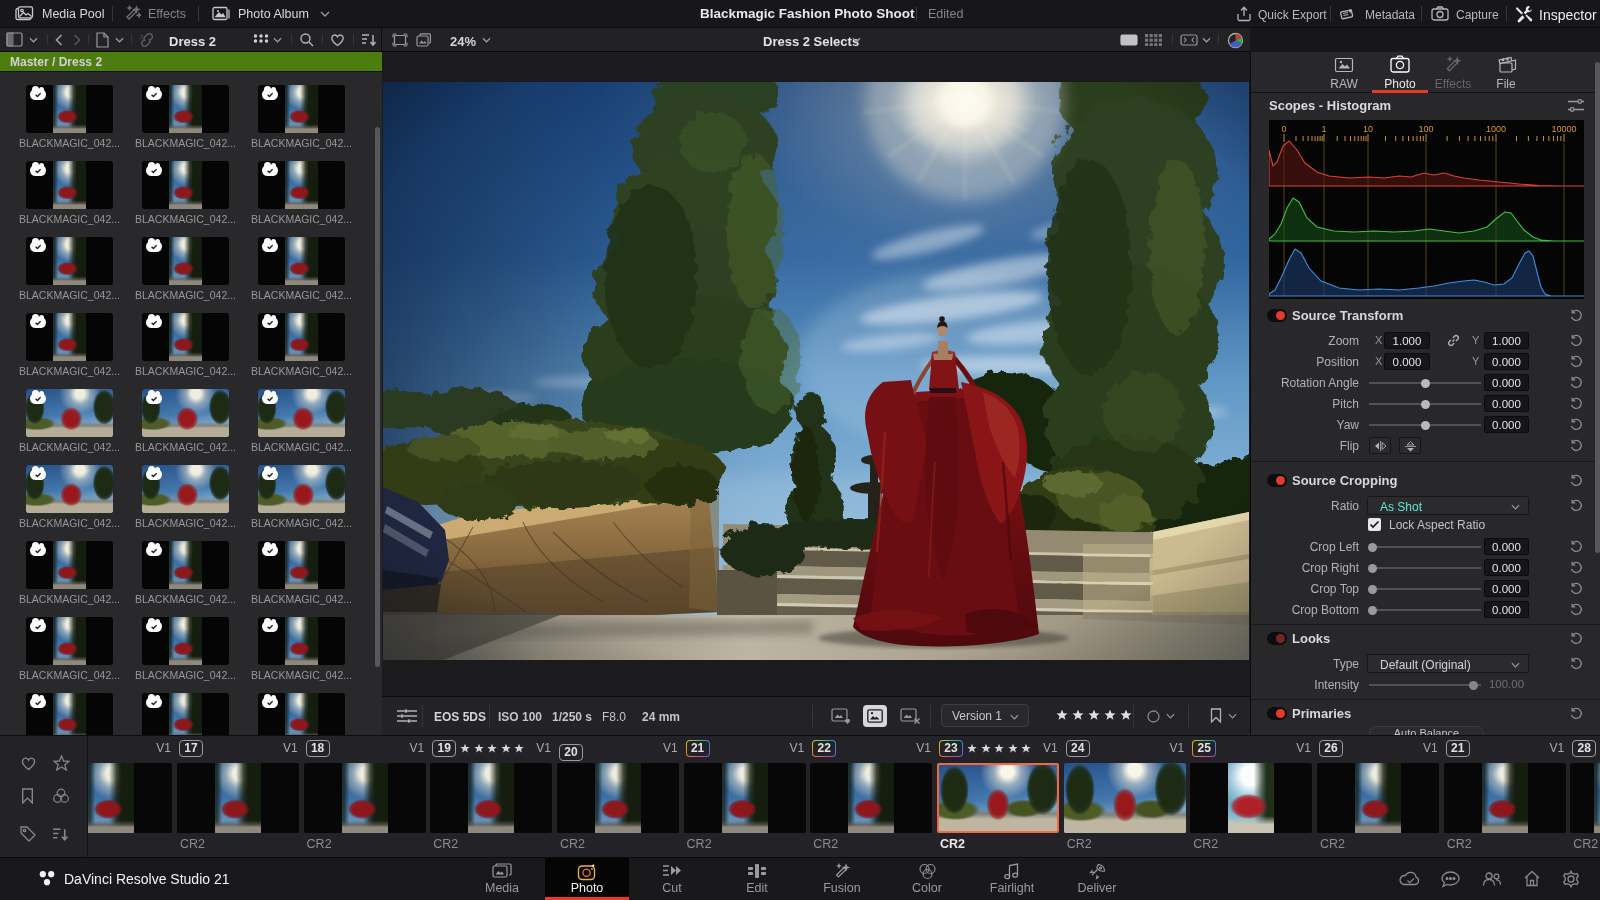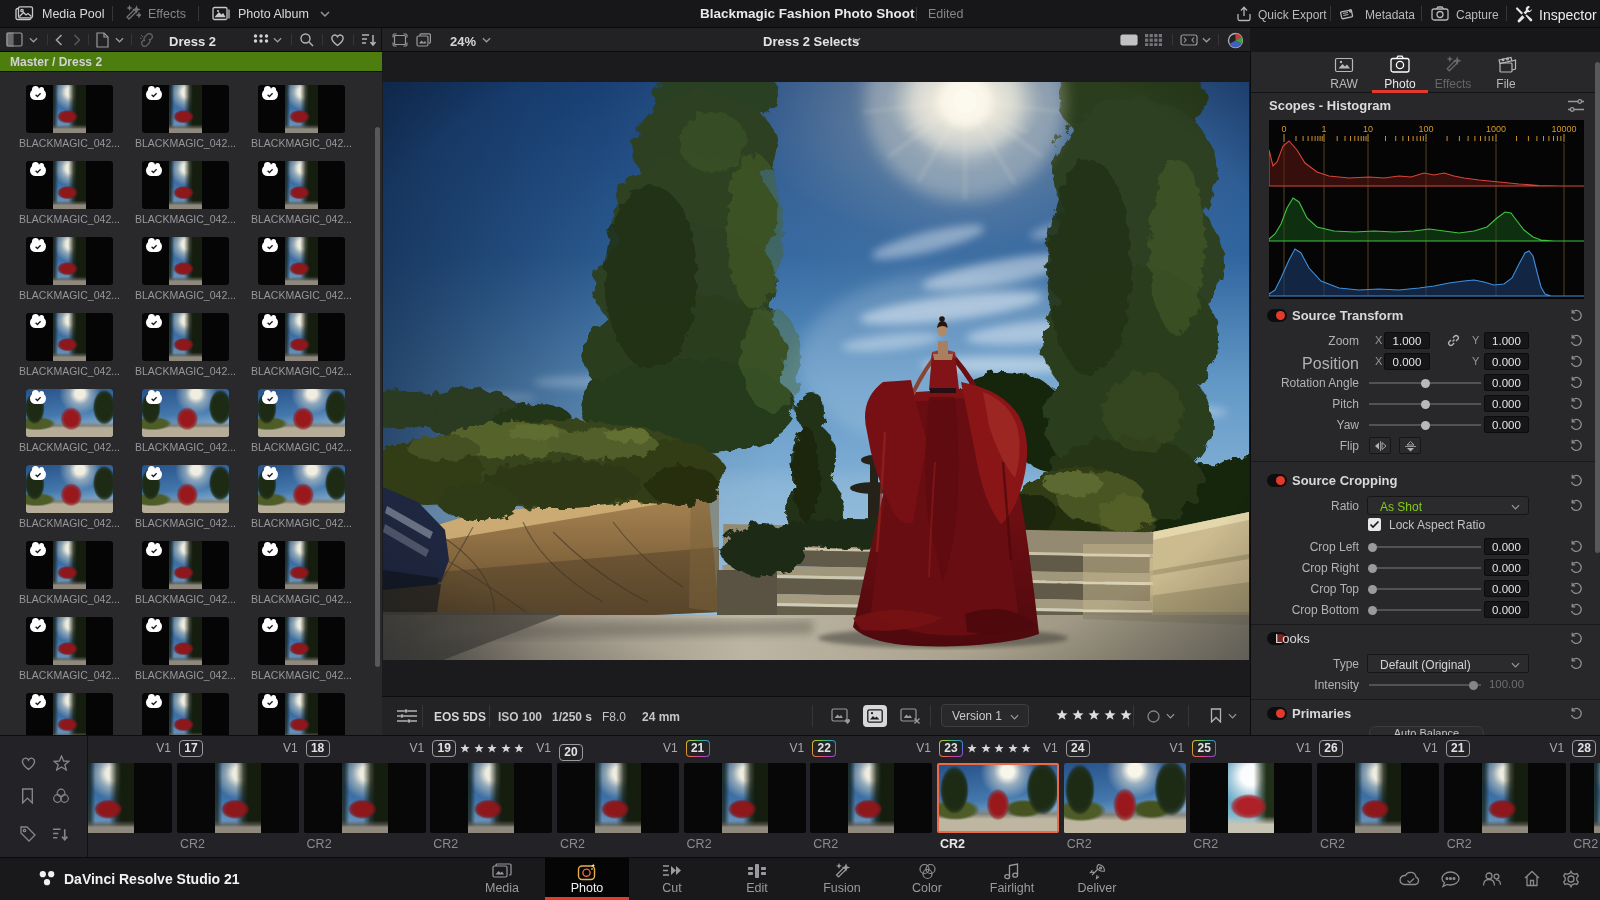--- a/index.html
+++ b/index.html
@@ -865,21 +865,21 @@
 <div class="abs" style="left:133px;top:280px;width:46px;height:17px;background:#161618;border:1px solid #0c0c0e;border-radius:2px;text-align:center;font-size:11.5px;color:#e4e4e6;line-height:16px">1.000</div>
 <svg class="abs" style="left:196px;top:282px" width="13" height="13" viewBox="0 0 13 13" fill="none" stroke="#b2b2b5" stroke-width="1.4">
         <path d="M5.5 7.5 L7.5 5.5 M4 6 l-1.8 1.8 a2.2 2.2 0 0 0 3.1 3.1 L7.1 9.1 M9 7 l1.8 -1.8 a2.2 2.2 0 0 0 -3.1 -3.1 L5.9 3.9"></path>
       </svg>
 <div class="abs" style="left:221px;top:282px;font-size:11px;color:#96969a">Y</div>
 <div class="abs" style="left:233px;top:280px;width:45px;height:17px;background:#161618;border:1px solid #0c0c0e;border-radius:2px;text-align:center;font-size:11.5px;color:#e4e4e6;line-height:16px">1.000</div>
 <svg class="abs" style="left:319px;top:282px" width="13" height="13" viewBox="0 0 13 13" fill="none" stroke="#8e8e92" stroke-width="1.3">
         <path d="M2.2 3.5 a5 5 0 1 1 -0.7 4.5"></path>
         <path d="M2.2 0.8 v3 h3" stroke-width="1.2"></path>
       </svg>
-<div class="abs" style="left:0;top:303px;width:108px;text-align:right;font-size:16px;color:#b2b2b5">Position</div>
+<div class="abs" style="left:0;top:303px;width:108px;text-align:right;font-size:12px;color:#b2b2b5">Position</div>
 <div class="abs" style="left:124px;top:303px;font-size:11px;color:#96969a">X</div>
 <div class="abs" style="left:133px;top:301px;width:46px;height:17px;background:#161618;border:1px solid #0c0c0e;border-radius:2px;text-align:center;font-size:11.5px;color:#e4e4e6;line-height:16px">0.000</div>
 <div class="abs" style="left:221px;top:303px;font-size:11px;color:#96969a">Y</div>
 <div class="abs" style="left:233px;top:301px;width:45px;height:17px;background:#161618;border:1px solid #0c0c0e;border-radius:2px;text-align:center;font-size:11.5px;color:#e4e4e6;line-height:16px">0.000</div>
 <svg class="abs" style="left:319px;top:303px" width="13" height="13" viewBox="0 0 13 13" fill="none" stroke="#8e8e92" stroke-width="1.3">
         <path d="M2.2 3.5 a5 5 0 1 1 -0.7 4.5"></path>
         <path d="M2.2 0.8 v3 h3" stroke-width="1.2"></path>
       </svg>
 <div class="abs" style="left:0;top:324px;width:108px;text-align:right;font-size:12px;color:#b2b2b5">Rotation Angle</div>
 <div class="abs" style="left:118px;top:330px;width:112px;height:2px;background:#515156"></div>
@@ -928,21 +928,21 @@
 <div class="abs" style="left:16px;top:422px;width:20px;height:13px;background:#0d0d0f;border-radius:7px">
         <div class="abs" style="right:2px;top:2px;width:9px;height:9px;border-radius:50%;background:#e5392b"></div>
       </div>
       <div class="abs" style="left:41px;top:421px;font-size:13px;font-weight:bold;color:#d8d8da">Source Cropping</div>
       <svg class="abs" style="left:319px;top:422px" width="13" height="13" viewBox="0 0 13 13" fill="none" stroke="#8e8e92" stroke-width="1.3">
         <path d="M2.2 3.5 a5 5 0 1 1 -0.7 4.5"></path>
         <path d="M2.2 0.8 v3 h3" stroke-width="1.2"></path>
       </svg>
 <div class="abs" style="left:0;top:447px;width:108px;text-align:right;font-size:12px;color:#b2b2b5">Ratio</div>
 <div class="abs" style="left:116px;top:444px;width:162px;height:19px;background:#2b2b2e;border:1px solid #161618;border-radius:3px">
-        <div class="abs" style="left:12px;top:3px;font-size:12px;color:#84cc16">As Shot</div>
+        <div class="abs" style="left:12px;top:3px;font-size:12px;color:#5eead4">As Shot</div>
         <svg class="abs" style="right:8px;top:7px" width="9" height="6" viewBox="0 0 10 6" fill="none" stroke="#9a9a9e" stroke-width="1.3">
           <path d="M1 1 L5 5 L9 1"></path>
         </svg>
       </div>
 <svg class="abs" style="left:319px;top:447px" width="13" height="13" viewBox="0 0 13 13" fill="none" stroke="#8e8e92" stroke-width="1.3">
         <path d="M2.2 3.5 a5 5 0 1 1 -0.7 4.5"></path>
         <path d="M2.2 0.8 v3 h3" stroke-width="1.2"></path>
       </svg>
 <div class="abs" style="left:117px;top:466px;width:13px;height:13px;background:#e8e8ea;border-radius:2px">
         <svg style="position:absolute;left:1px;top:2px" width="11" height="9" viewBox="0 0 11 9" fill="none" stroke="#151515" stroke-width="1.6">
@@ -979,21 +979,21 @@
       <div class="abs" style="left:117px;top:554px;width:9px;height:9px;border-radius:50%;background:#9a9a9e"></div>
 <div class="abs" style="left:233px;top:549px;width:45px;height:17px;background:#161618;border:1px solid #0c0c0e;border-radius:2px;text-align:center;font-size:11.5px;color:#e4e4e6;line-height:16px">0.000</div>
 <svg class="abs" style="left:319px;top:551px" width="13" height="13" viewBox="0 0 13 13" fill="none" stroke="#8e8e92" stroke-width="1.3">
         <path d="M2.2 3.5 a5 5 0 1 1 -0.7 4.5"></path>
         <path d="M2.2 0.8 v3 h3" stroke-width="1.2"></path>
       </svg>
 <div class="abs" style="left:0;top:572px;width:350px;height:1px;background:#19191b"></div>
 <div class="abs" style="left:16px;top:580px;width:20px;height:13px;background:#0d0d0f;border-radius:7px">
         <div class="abs" style="right:2px;top:2px;width:9px;height:9px;border-radius:50%;background:#7a2620"></div>
       </div>
-      <div class="abs" style="left:24px;top:579px;font-size:13px;font-weight:normal;color:#d8d8da">Looks</div>
+      <div class="abs" style="left:41px;top:579px;font-size:13px;font-weight:bold;color:#d8d8da">Looks</div>
       <svg class="abs" style="left:319px;top:580px" width="13" height="13" viewBox="0 0 13 13" fill="none" stroke="#8e8e92" stroke-width="1.3">
         <path d="M2.2 3.5 a5 5 0 1 1 -0.7 4.5"></path>
         <path d="M2.2 0.8 v3 h3" stroke-width="1.2"></path>
       </svg>
 <div class="abs" style="left:0;top:605px;width:108px;text-align:right;font-size:12px;color:#b2b2b5">Type</div>
 <div class="abs" style="left:116px;top:602px;width:162px;height:19px;background:#2b2b2e;border:1px solid #161618;border-radius:1px">
         <div class="abs" style="left:12px;top:3px;font-size:12px;color:#d2d2d4">Default (Original)</div>
         <svg class="abs" style="right:8px;top:7px" width="9" height="6" viewBox="0 0 10 6" fill="none" stroke="#9a9a9e" stroke-width="1.3">
           <path d="M1 1 L5 5 L9 1"></path>
         </svg>
@@ -1153,21 +1153,21 @@
         </svg>
 </div>
     </div>
 
 <div class="abs" id="bottombar" style="left:0;top:857px;width:1600px;height:43px;background:#19191c;border-top:1px solid #0b0b0d">
       <svg class="abs" style="left:36px;top:11px" width="22" height="20" viewBox="0 0 22 20" fill="#f2f2f4">
         <circle cx="6.8" cy="5.2" r="3.1"></circle>
         <circle cx="15.2" cy="5.2" r="3.1"></circle>
         <circle cx="11" cy="13.2" r="3.1"></circle>
       </svg>
-<div class="abs" style="left:64px;top:13px;font-size:14px;font-weight:bold;color:#f2f2f4">DaVinci Resolve Studio 21</div>
+<div class="abs" style="left:64px;top:13px;font-size:14px;font-weight:normal;color:#f2f2f4">DaVinci Resolve Studio 21</div>
 <div class="abs" style="left:545px;top:0;width:84px;height:43px;background:#050506"></div>
 <div class="abs" style="left:545px;top:39px;width:84px;height:4px;background:#e5392b"></div>
 <div class="abs" style="left:462px;top:5px;width:80px;height:17px;display:flex;justify-content:center">
         <svg width="20" height="16" viewBox="0 0 20 16" fill="none" stroke="#9a9a9e" stroke-width="1.2">
           <rect x="1" y="3" width="14" height="11" rx="1.5"></rect>
           <path d="M4 3 V2 a1 1 0 0 1 1 -1 h13 a1 1 0 0 1 1 1 v9 a1 1 0 0 1 -1 1 h-1"></path>
           <path d="M3.5 11.5 L6.5 8 L8.5 10 L10 8.5 L12 11.5 Z" fill="#9a9a9e" stroke="none"></path>
         </svg>
       </div>
 <div class="abs" style="left:457px;top:23px;width:90px;text-align:center;font-size:12.5px;color:#9a9a9e">Media</div>

